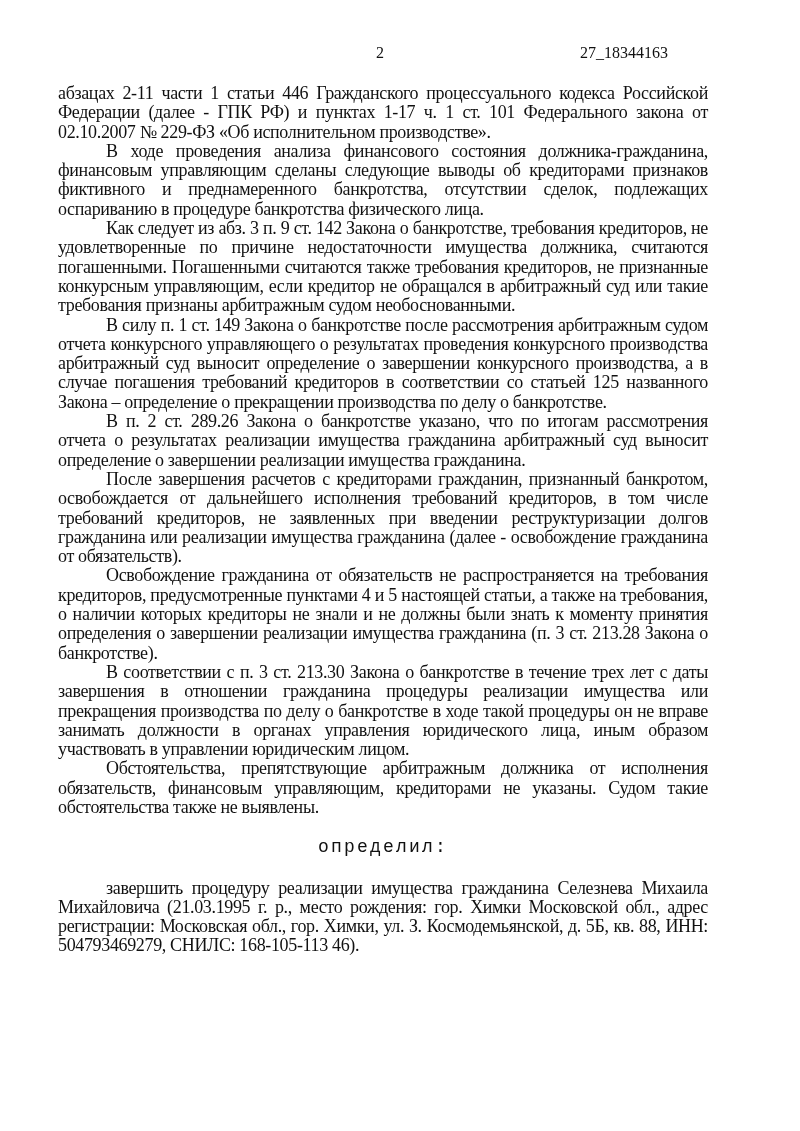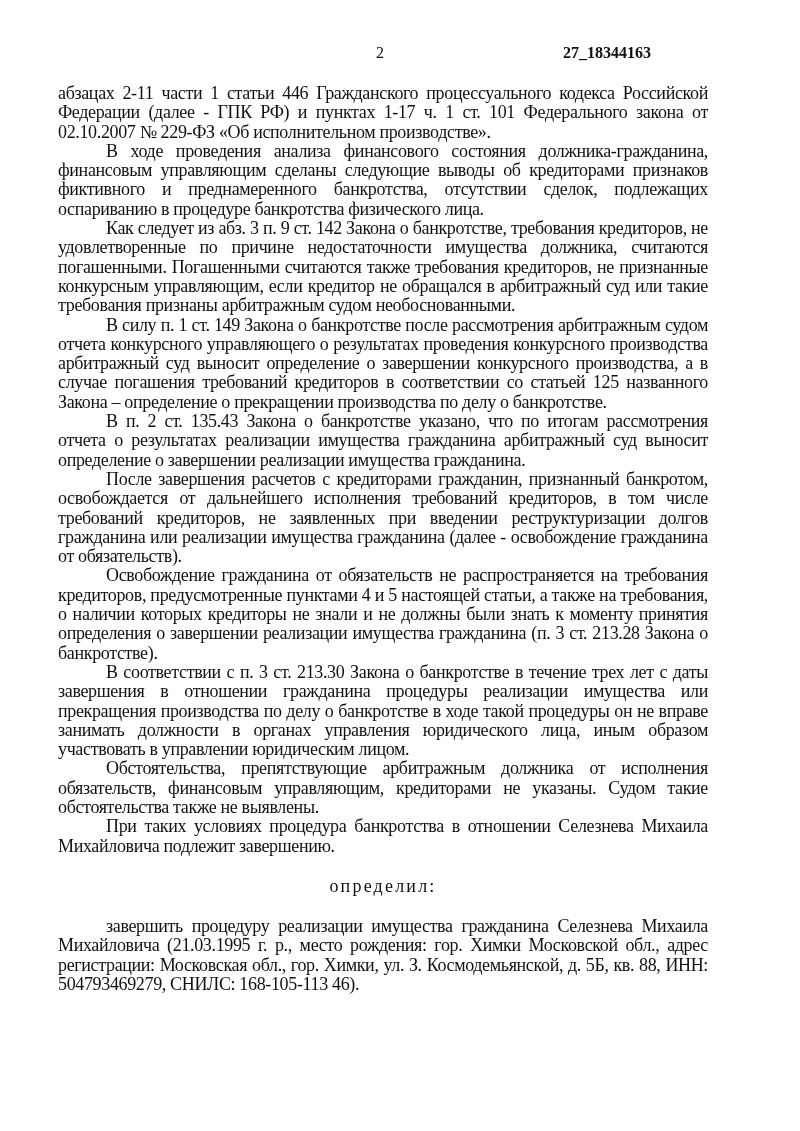--- a/index.html
+++ b/index.html
@@ -23,23 +23,22 @@
       height: 22px;
       font-size: 16px;
     }
     .page-number {
       position: absolute;
       left: 376px;
       top: 0;
     }
     .doc-id {
       position: absolute;
-      left: 563px;
+      left: 580px;
       top: 0;
-      font-weight: bold;
     }
     .body-text {
       position: absolute;
       top: 84px;
       left: 58px;
       width: 650px;
       font-size: 18px;
       line-height: 19.3px;
       letter-spacing: -0.35px;
       word-spacing: 0px;
@@ -51,39 +50,39 @@
     }
     .body-text p.no-indent {
       text-indent: 0;
     }
     .decision-title {
       text-align: center !important;
       text-indent: 0 !important;
       letter-spacing: 2.2px !important;
       margin-top: 21px !important;
       margin-bottom: 21px !important;
+      font-family: Liberation Mono, monospace;
     }
     .resolution {
       margin-top: 20px;
     }
   </style>
 </head>
 <body>
 
 <div class="header">
   <span class="page-number">2</span>
   <span class="doc-id">27_18344163</span>
 </div>
 
 <div class="body-text">
   <p class="no-indent">абзацах 2-11 части 1 статьи 446 Гражданского процессуального кодекса Российской Федерации (далее - ГПК РФ) и пунктах 1-17 ч. 1 ст. 101 Федерального закона от 02.10.2007 № 229-ФЗ «Об исполнительном производстве».</p>
   <p>В ходе проведения анализа финансового состояния должника-гражданина, финансовым управляющим сделаны следующие выводы об кредиторами признаков фиктивного и преднамеренного банкротства, отсутствии сделок, подлежащих оспариванию в процедуре банкротства физического лица.</p>
   <p>Как следует из абз. 3 п. 9 ст. 142 Закона о банкротстве, требования кредиторов, не удовлетворенные по причине недостаточности имущества должника, считаются погашенными. Погашенными считаются также требования кредиторов, не признанные конкурсным управляющим, если кредитор не обращался в арбитражный суд или такие требования признаны арбитражным судом необоснованными.</p>
   <p>В силу п. 1 ст. 149 Закона о банкротстве после рассмотрения арбитражным судом отчета конкурсного управляющего о результатах проведения конкурсного производства арбитражный суд выносит определение о завершении конкурсного производства, а в случае погашения требований кредиторов в соответствии со статьей 125 названного Закона – определение о прекращении производства по делу о банкротстве.</p>
-  <p>В п. 2 ст. 135.43 Закона о банкротстве указано, что по итогам рассмотрения отчета о результатах реализации имущества гражданина арбитражный суд выносит определение о завершении реализации имущества гражданина.</p>
+  <p>В п. 2 ст. 289.26 Закона о банкротстве указано, что по итогам рассмотрения отчета о результатах реализации имущества гражданина арбитражный суд выносит определение о завершении реализации имущества гражданина.</p>
   <p>После завершения расчетов с кредиторами гражданин, признанный банкротом, освобождается от дальнейшего исполнения требований кредиторов, в том числе требований кредиторов, не заявленных при введении реструктуризации долгов гражданина или реализации имущества гражданина (далее - освобождение гражданина от обязательств).</p>
   <p>Освобождение гражданина от обязательств не распространяется на требования кредиторов, предусмотренные пунктами 4 и 5 настоящей статьи, а также на требования, о наличии которых кредиторы не знали и не должны были знать к моменту принятия определения о завершении реализации имущества гражданина (п. 3 ст. 213.28 Закона о банкротстве).</p>
   <p>В соответствии с п. 3 ст. 213.30 Закона о банкротстве в течение трех лет с даты завершения в отношении гражданина процедуры реализации имущества или прекращения производства по делу о банкротстве в ходе такой процедуры он не вправе занимать должности в органах управления юридического лица, иным образом участвовать в управлении юридическим лицом.</p>
   <p>Обстоятельства, препятствующие арбитражным должника от исполнения обязательств, финансовым управляющим, кредиторами не указаны. Судом такие обстоятельства также не выявлены.</p>
-  <p>При таких условиях процедура банкротства в отношении Селезнева Михаила Михайловича подлежит завершению.</p>
   <p class="decision-title">определил:</p>
   <p class="resolution">завершить процедуру реализации имущества гражданина Селезнева Михаила Михайловича (21.03.1995 г. р., место рождения: гор. Химки Московской обл., адрес регистрации: Московская обл., гор. Химки, ул. З. Космодемьянской, д. 5Б, кв. 88, ИНН: 504793469279, СНИЛС: 168-105-113 46).</p>
 </div>
 
 </body></html>

